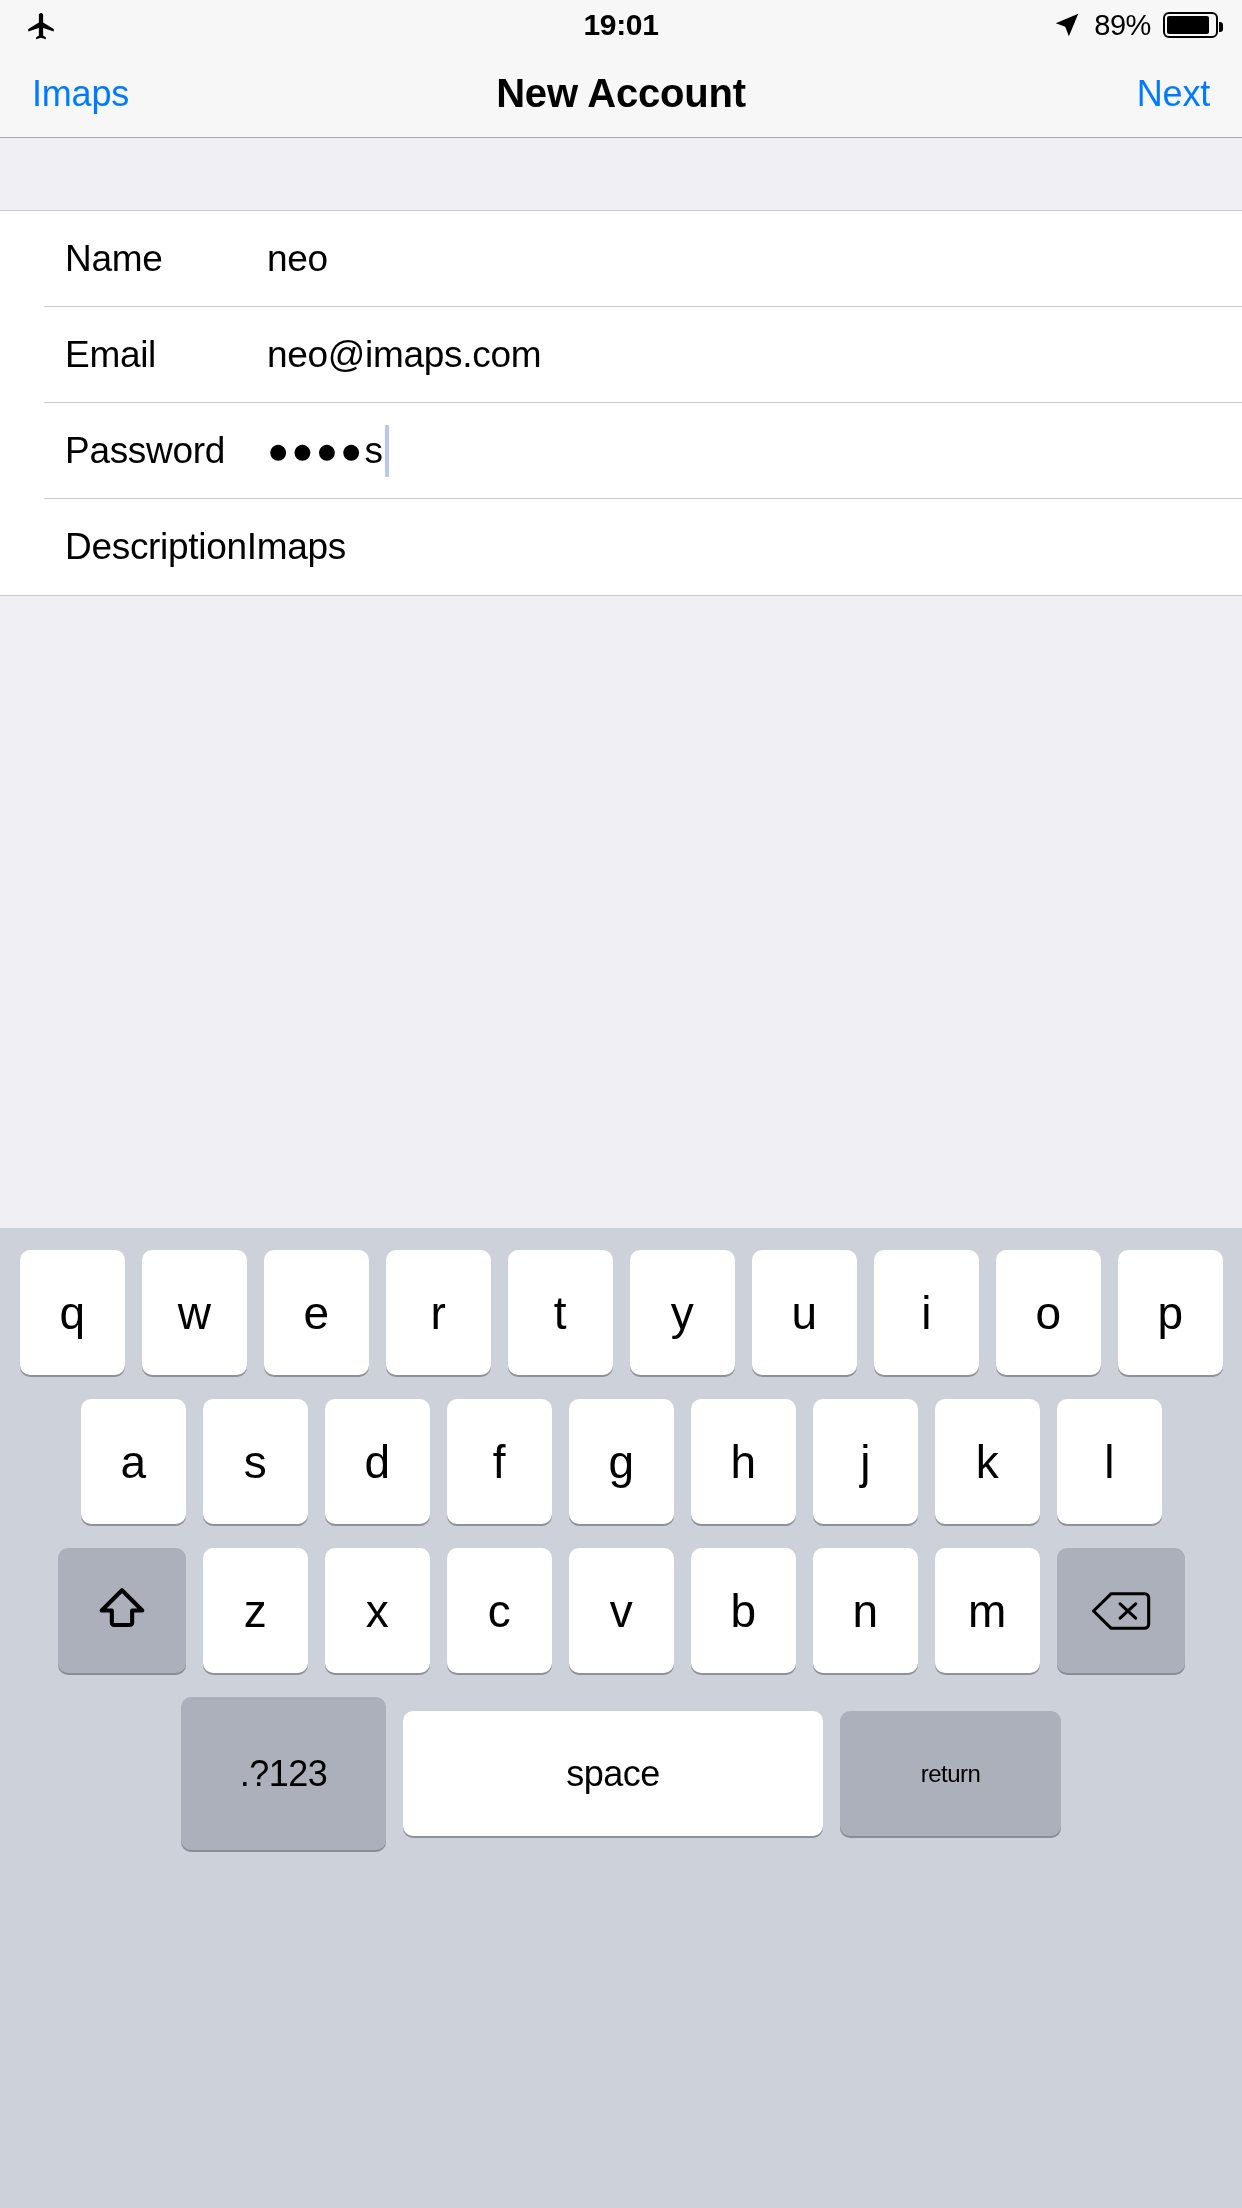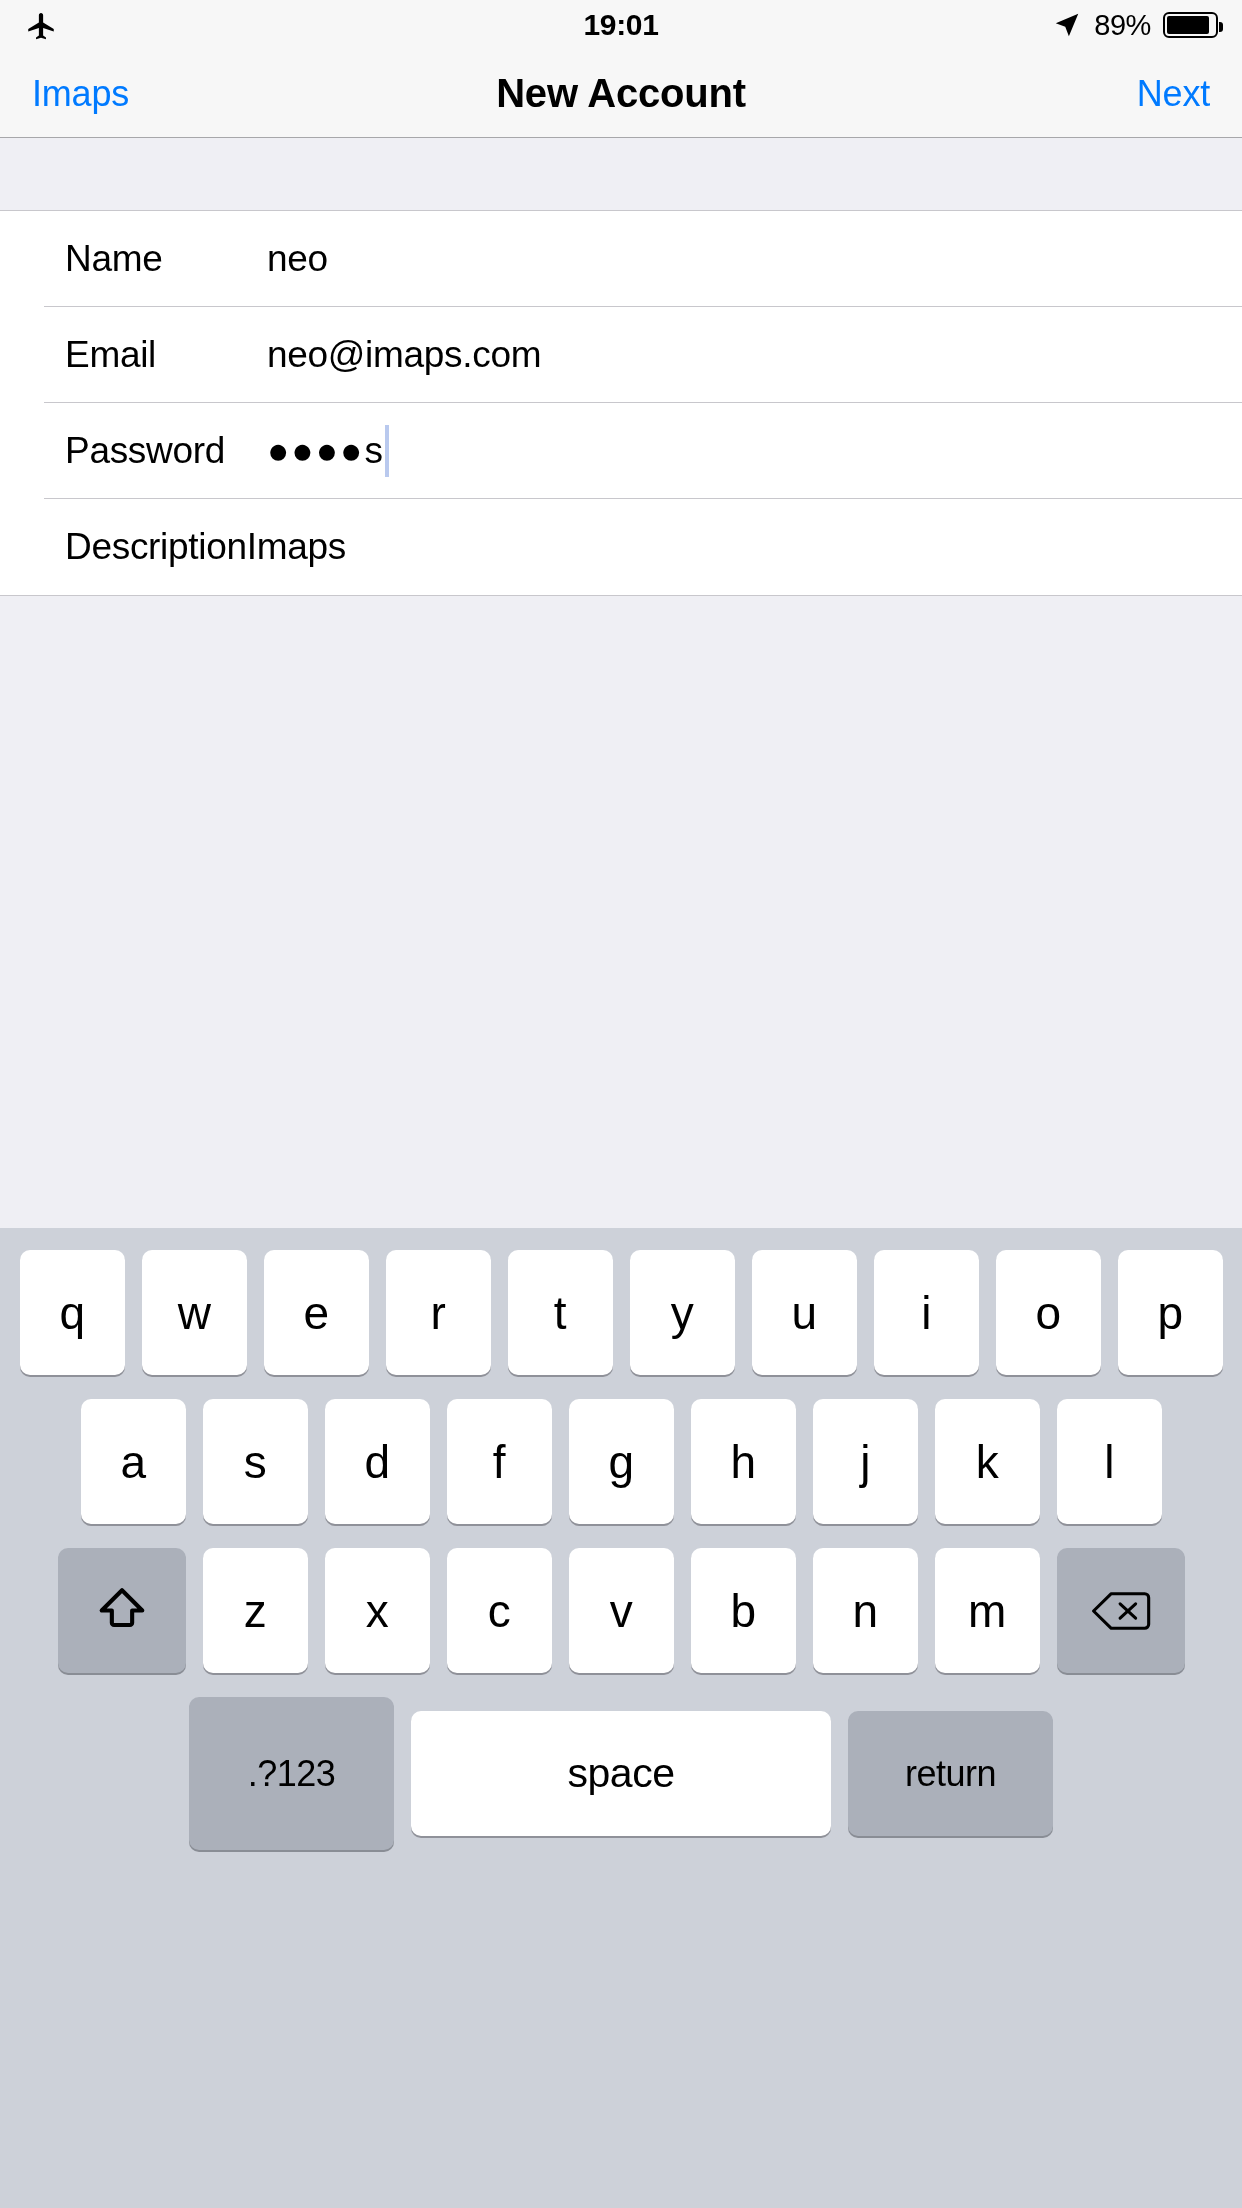--- a/index.html
+++ b/index.html
@@ -148,22 +148,22 @@
   .key-dark{
     background:#ABB0BA;
     box-shadow:0 2px 0 rgba(130,133,141,0.9);
   }
   #kb-row2{ gap:17px; }
   #kb-row3{ gap:17px; }
   .key-shift{ width:128px; height:125px; }
   .key-delete{ width:128px; height:125px; }
   #kb-row4{ gap:17px; padding:0 12px; }
   .key-num{ width:205px; height:153px; font-size:36px; }
-  .key-space{ width:420px; height:125px; font-size:41px; flex:1; max-width:420px;}
-  .key-return{ width:205px; height:125px; font-size:36px; }
+  .key-space{ width:420px; height:125px; font-size:36px; flex:1; max-width:420px;}
+  .key-return{ width:221px; height:125px; font-size:24px; }
   .key-svg{ display:block; }
 </style>
 </head>
 <body>
 
 <div id="status-bar">
   <div id="status-left">
     <span>
       <svg class="sb-icon" width="34" height="34" viewBox="0 0 24 24">
         <path fill="#000" d="M21 16.5v-1.6l-7.5-4.7V5.1c0-.9-.6-1.6-1.5-1.6s-1.5.7-1.5 1.6v5.1L3 14.9v1.6l7.5-2.3v5.2l-2 1.5v1.1l3.5-1 3.5 1v-1.1l-2-1.5v-5.2L21 16.5z"></path>

